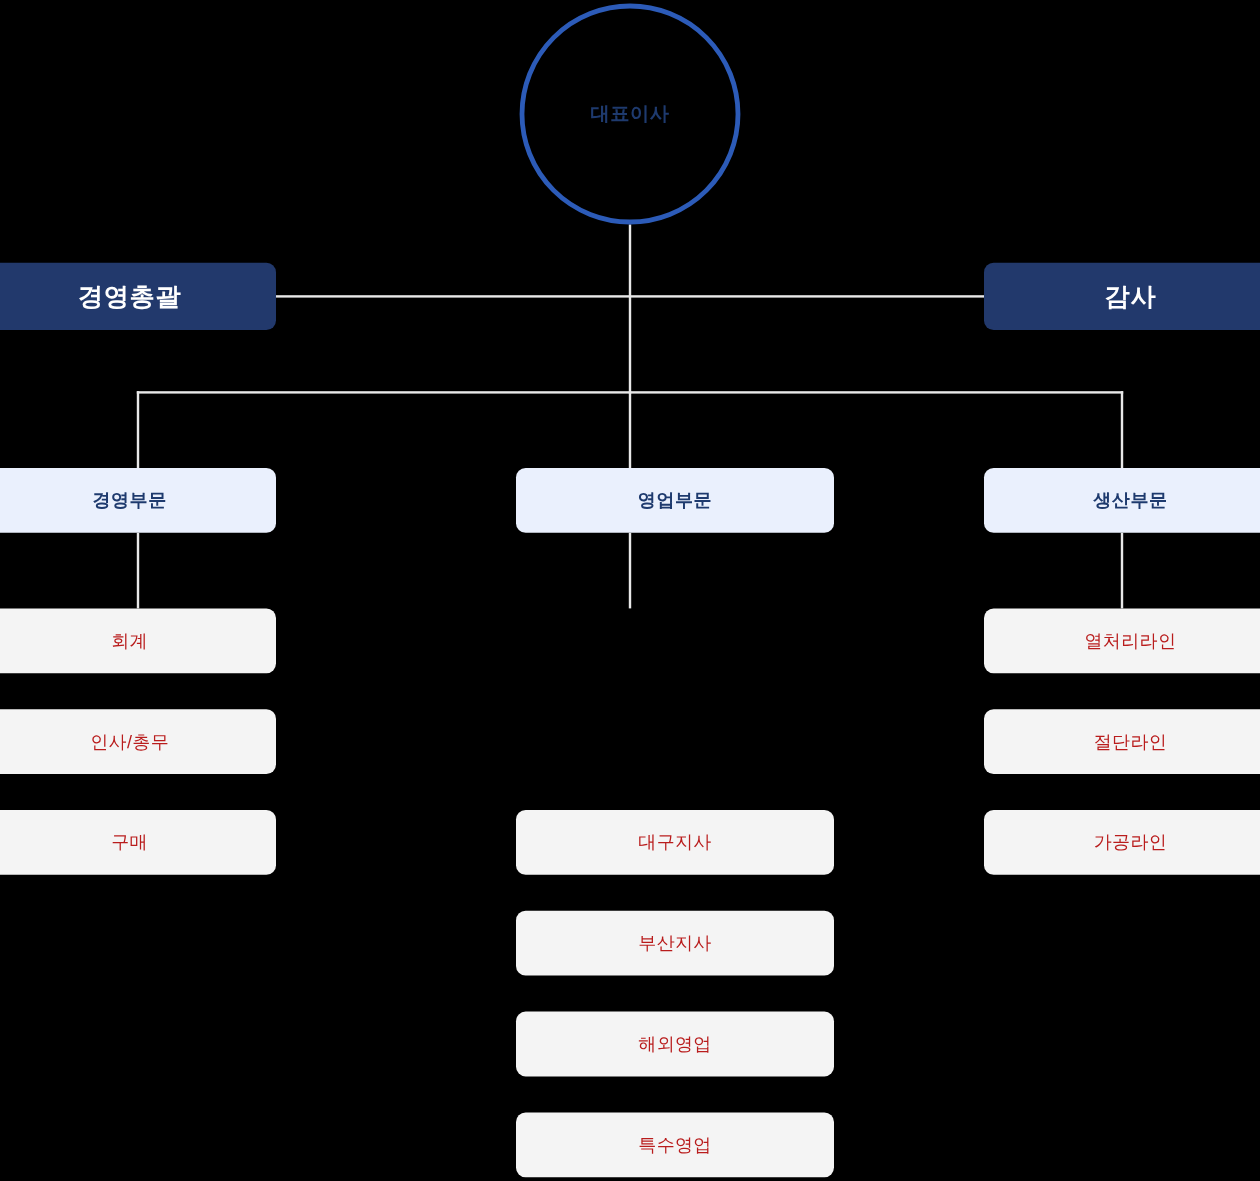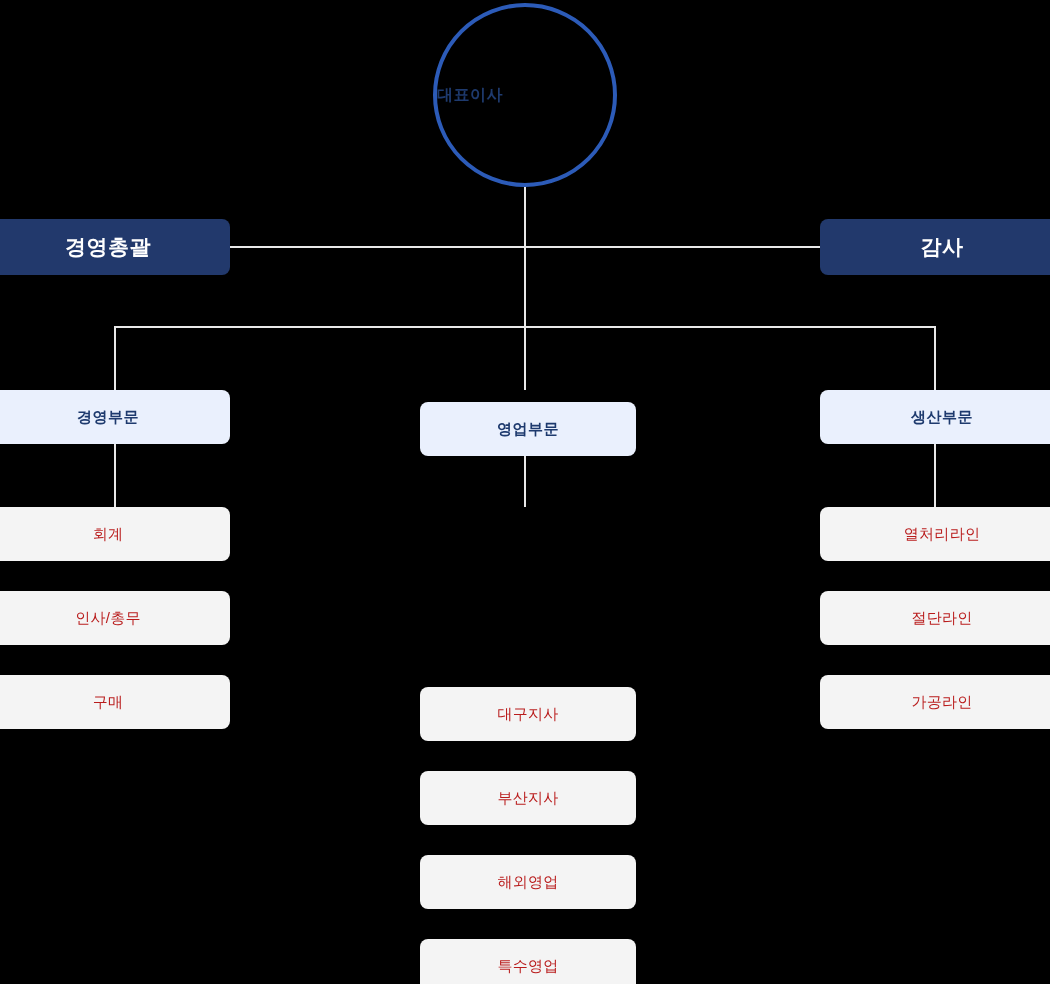--- a/index.html
+++ b/index.html
@@ -24,20 +24,21 @@
 
   
   .ceo-node {
     position:absolute;
     left:433px; top:3px;
     width:184px; height:184px;
     border-radius:50%;
     border:4px solid #2c5bb8;
     display:flex;
     align-items:center;
+    justify-content:center;
     background:transparent;
   }
   .ceo-label {
     font-size:16px;
     font-weight:bold;
     color:#1e3a6e;
     letter-spacing:0.5px;
   }
 
   
@@ -90,21 +91,21 @@
     justify-content:center;
   }
   .leaf-box .box-label {
     font-size:15px;
     color:#b91c1c;
     letter-spacing:0.3px;
   }
 
   
   .col-0 { left:-14px; width:244px; }
-  .col-1 { left:420px; width:216px;margin-top:12px; }
+  .col-1 { left:430px; width:265px; }
   .col-2 { left:820px; width:244px; }
 </style>
 </head>
 <body>
 
 <div id="chart-root">
 
   <div class="line line-v" style="left:524px; top:187px; height:141px;"></div>
 
   <div class="line line-h" style="left:230px; top:246px; width:590px;"></div>

